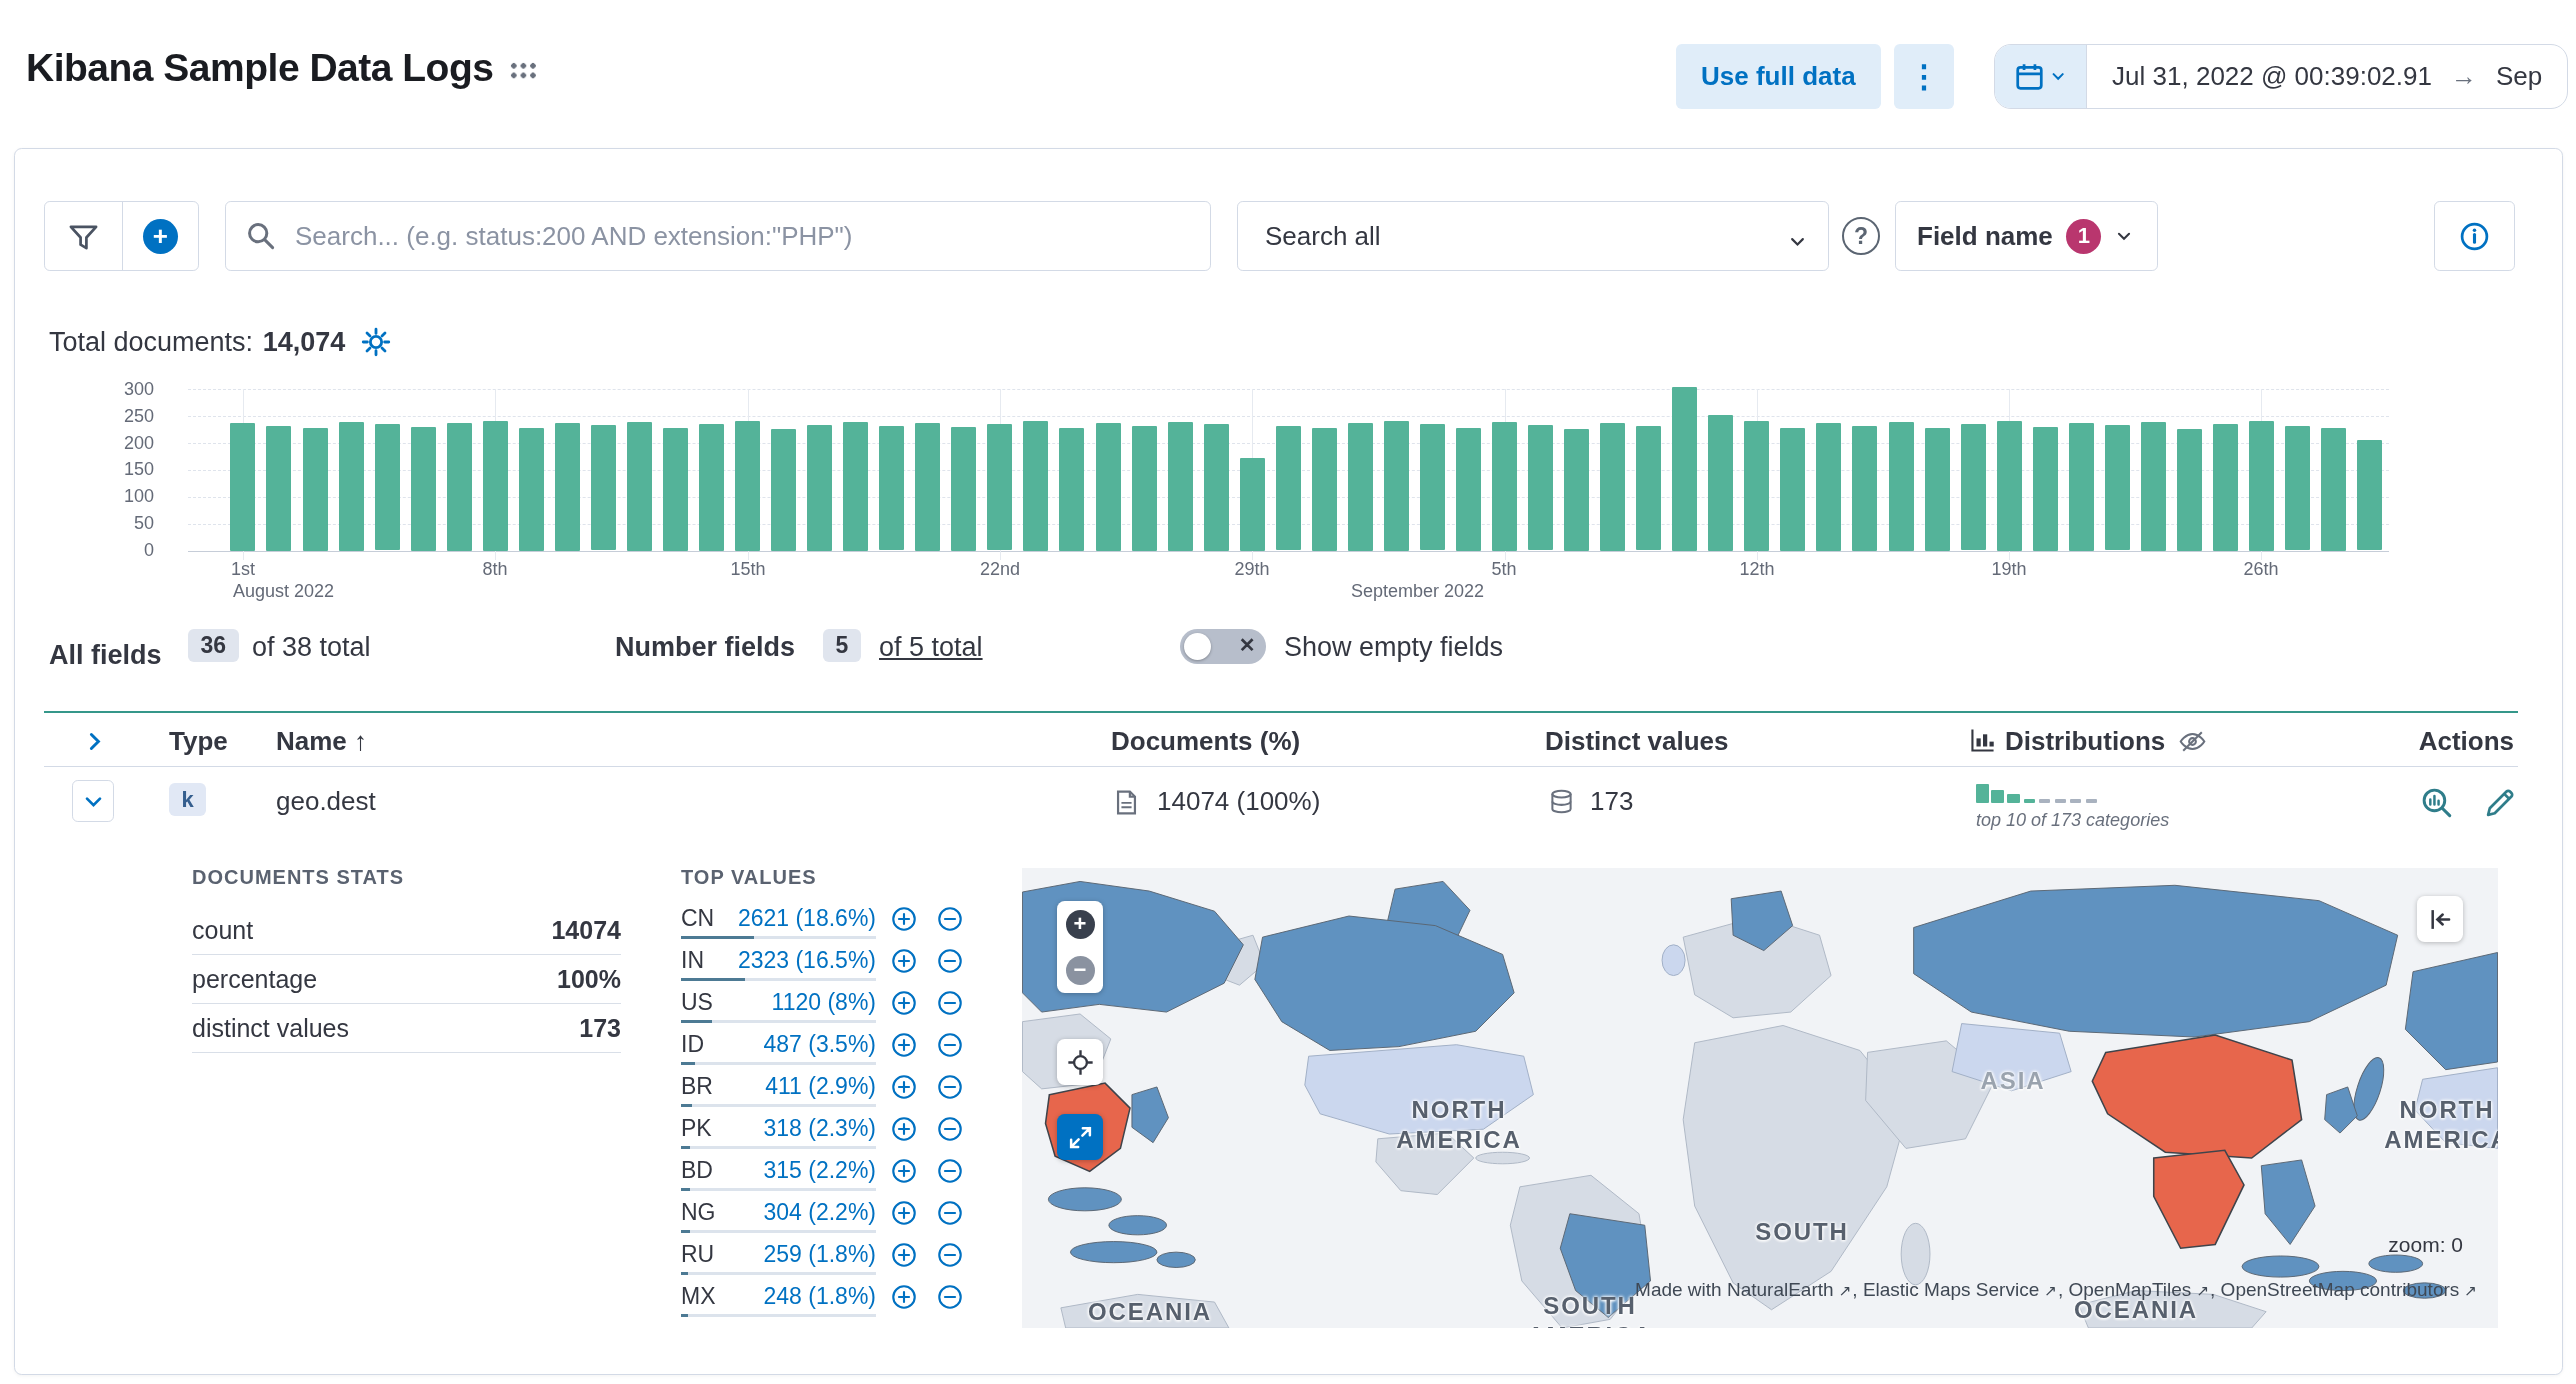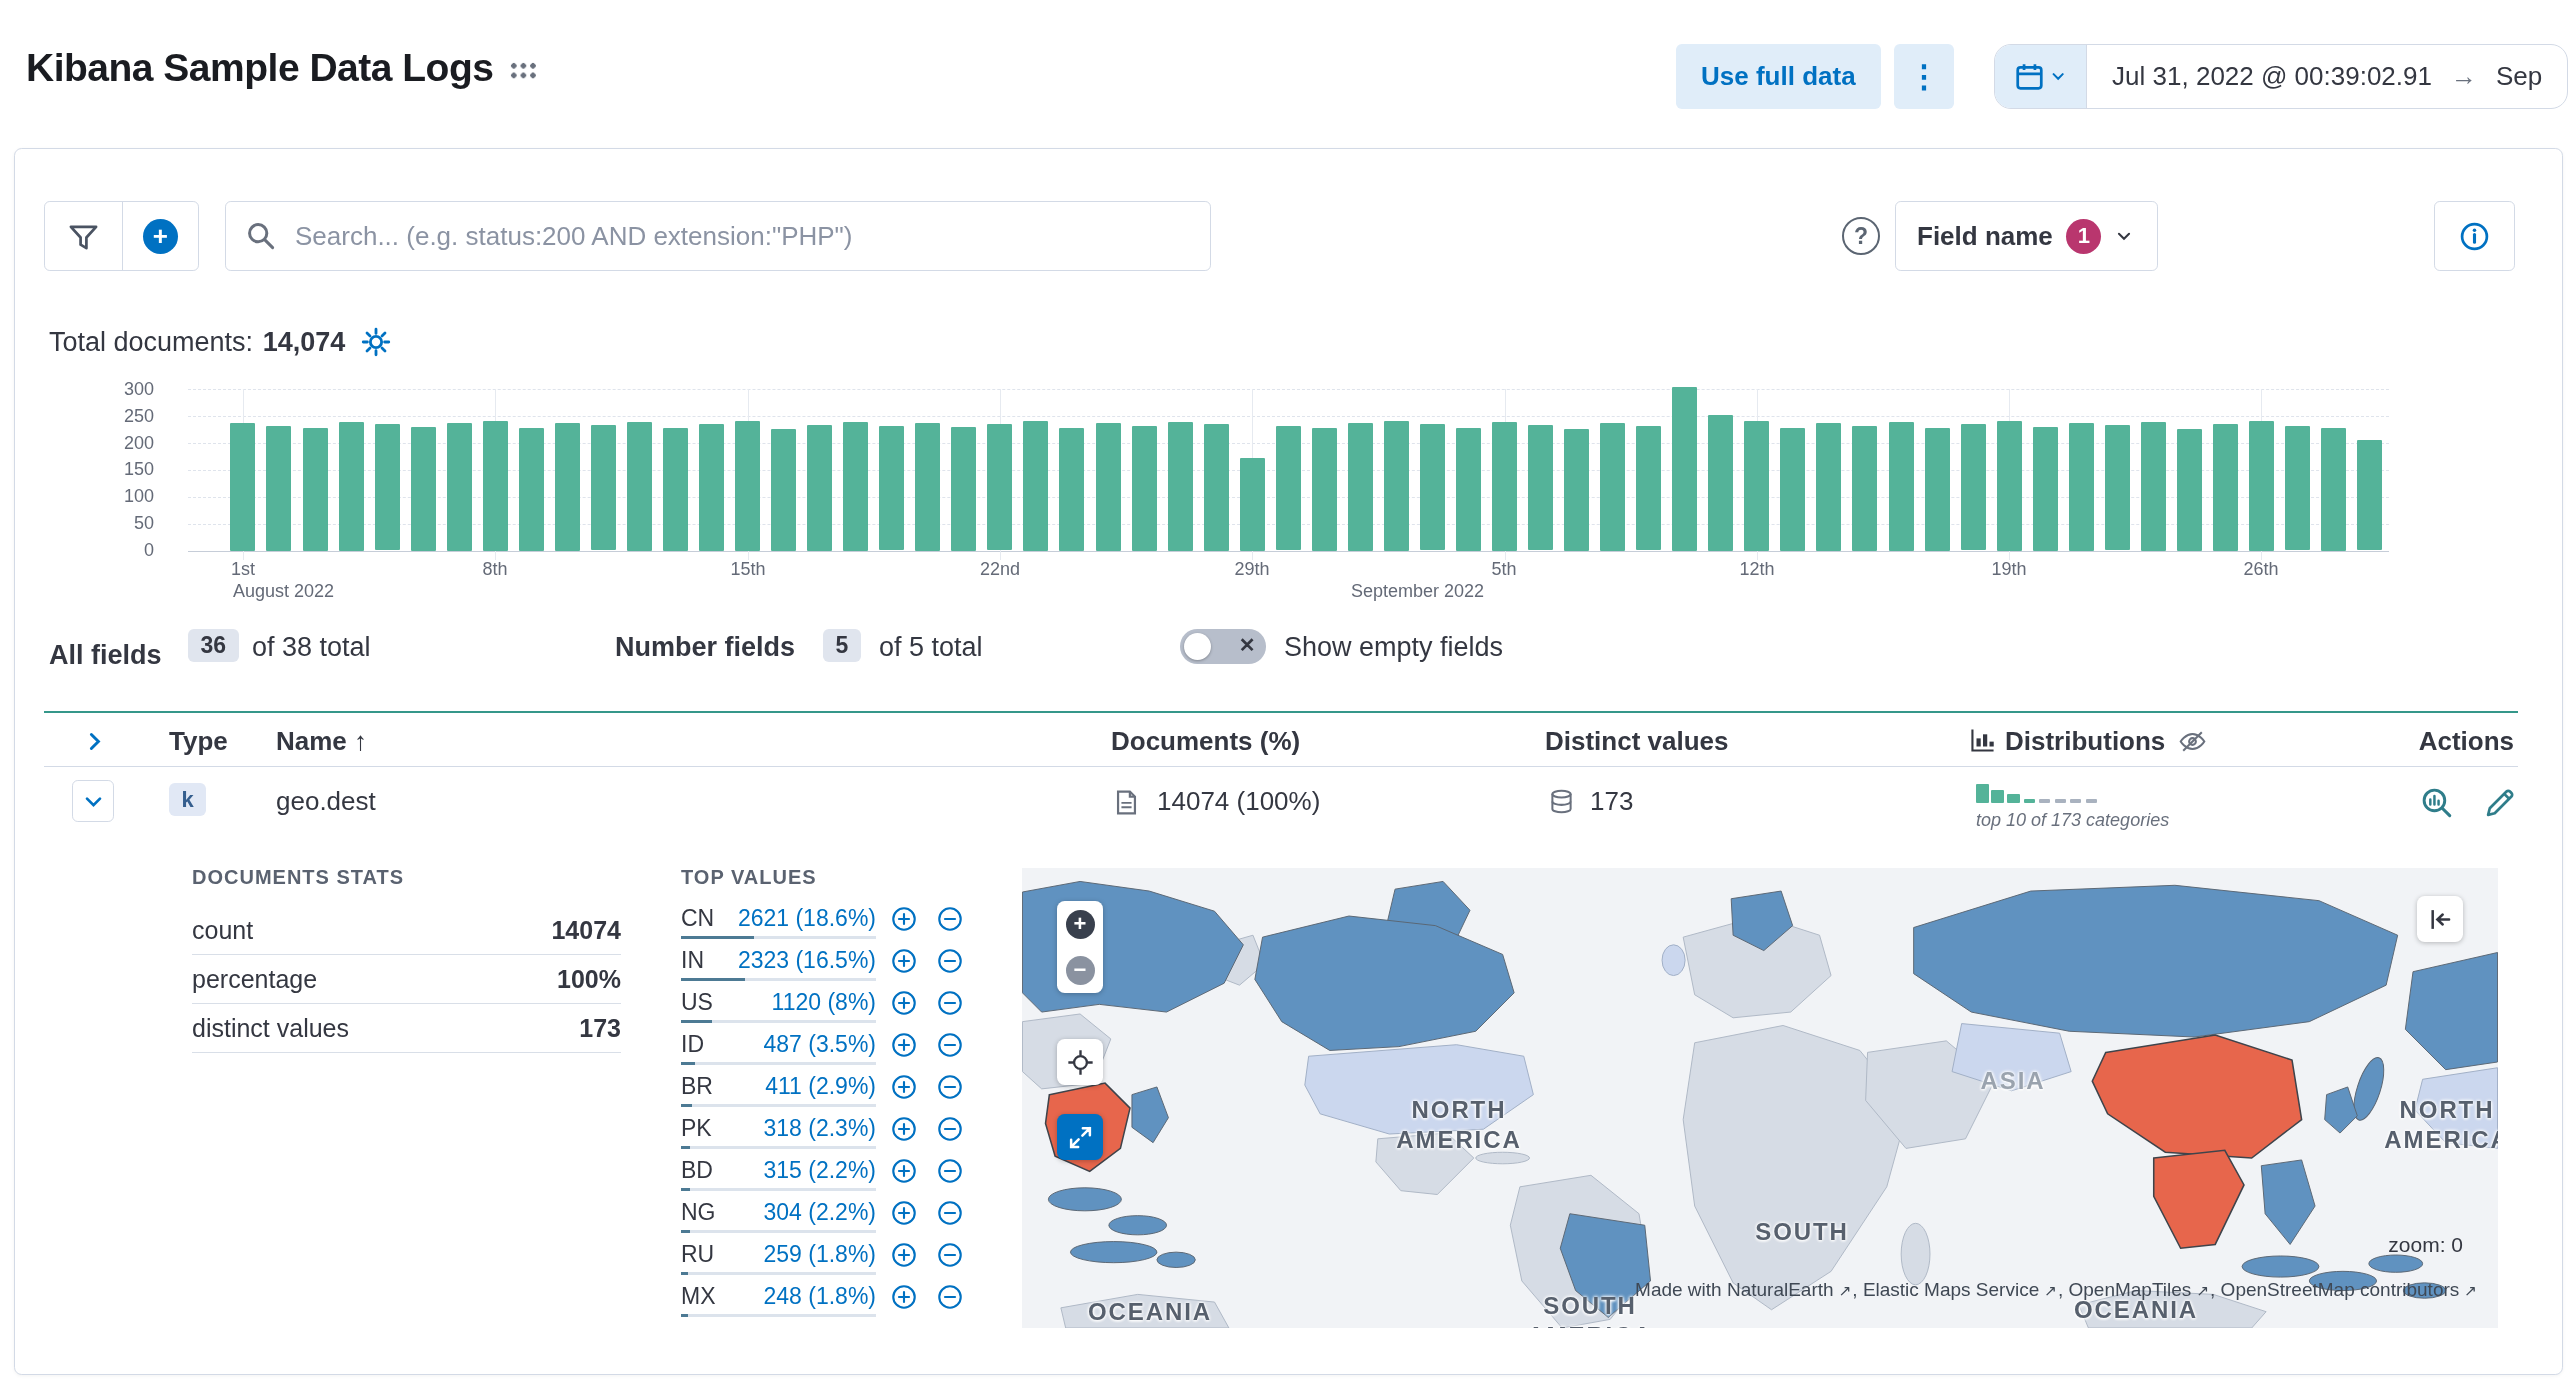--- a/index.html
+++ b/index.html
@@ -150,20 +150,28 @@
     <div class="filter-cell">
       <span class="plus-circle">+</span>
     </div>
   </div>
   <div class="ctl search-box" style="position:absolute;">
     <input type="text" value="" placeholder="Search... (e.g. status:200 AND extension:&quot;PHP&quot;)" style="">
     <span class="search-glyph">
       <svg width="30" height="30" viewBox="0 0 16 16">
           <circle cx="6.5" cy="6.5" r="4.6" fill="none" stroke="currentColor" stroke-width="1.6"></circle>
           <path d="M10.2 10.2l4 4" stroke="currentColor" stroke-width="1.6" stroke-linecap="round"></path>
+        </svg>
+    </span>
+  </div>
+  <div class="ctl select-box" style="position:absolute;">
+    <span>Search all</span>
+    <span class="chevwrap">
+      <svg width="19" height="19" viewBox="0 0 16 16">
+          <path d="M3.5 6l4.5 4.5L12.5 6" fill="none" stroke="currentColor" stroke-width="1.8" stroke-linecap="round"></path>
         </svg>
     </span>
   </div>
   <div class="abs help-circle">
       <span>?</span>
     </div>
   <div class="ctl facet-btn" style="position:absolute; left:1895px; width:263px;">
     <span>Field name</span>
     <span class="badge-pink">1</span>
     <svg width="18" height="18" viewBox="0 0 16 16">
@@ -284,21 +292,21 @@
       <div class="bar" style="left: 2285px; top: 426px; width: 25px; height: 124px; background: rgb(84, 179, 153);"></div>
       <div class="bar" style="left: 2321px; top: 428px; width: 25px; height: 123px; background: rgb(84, 179, 153);"></div>
       <div class="bar" style="left: 2357px; top: 440px; width: 25px; height: 110px; background: rgb(84, 179, 153);"></div>
     </div>
 
   <div class="fieldsbar-label" style="left:49px;margin-top:8px;">All fields</div>
   <div class="count-badge" style="left:188px;">36</div>
   <div class="fieldsbar-text" style="left:252px;">of 38 total</div>
   <div class="fieldsbar-label" style="left:615px;">Number fields</div>
   <div class="count-badge" style="left:823px;">5</div>
-  <div class="fieldsbar-text" style="left:879px;">of 5 total</div>
+  <div class="fieldsbar-text" style="left:879px;text-decoration:underline;">of 5 total</div>
   <div class="switch">
     <span class="thumb"></span>
     <span class="cross">✕</span>
   </div>
   <div class="fieldsbar-text" style="left:1284px;">Show empty fields</div>
 
   <div class="teal-rule"></div>
   <div class="hdr-rule"></div>
   <div class="abs" style="left:82px; top:729px; color:#0071C2;">
     <svg width="25" height="25" viewBox="0 0 16 16">

